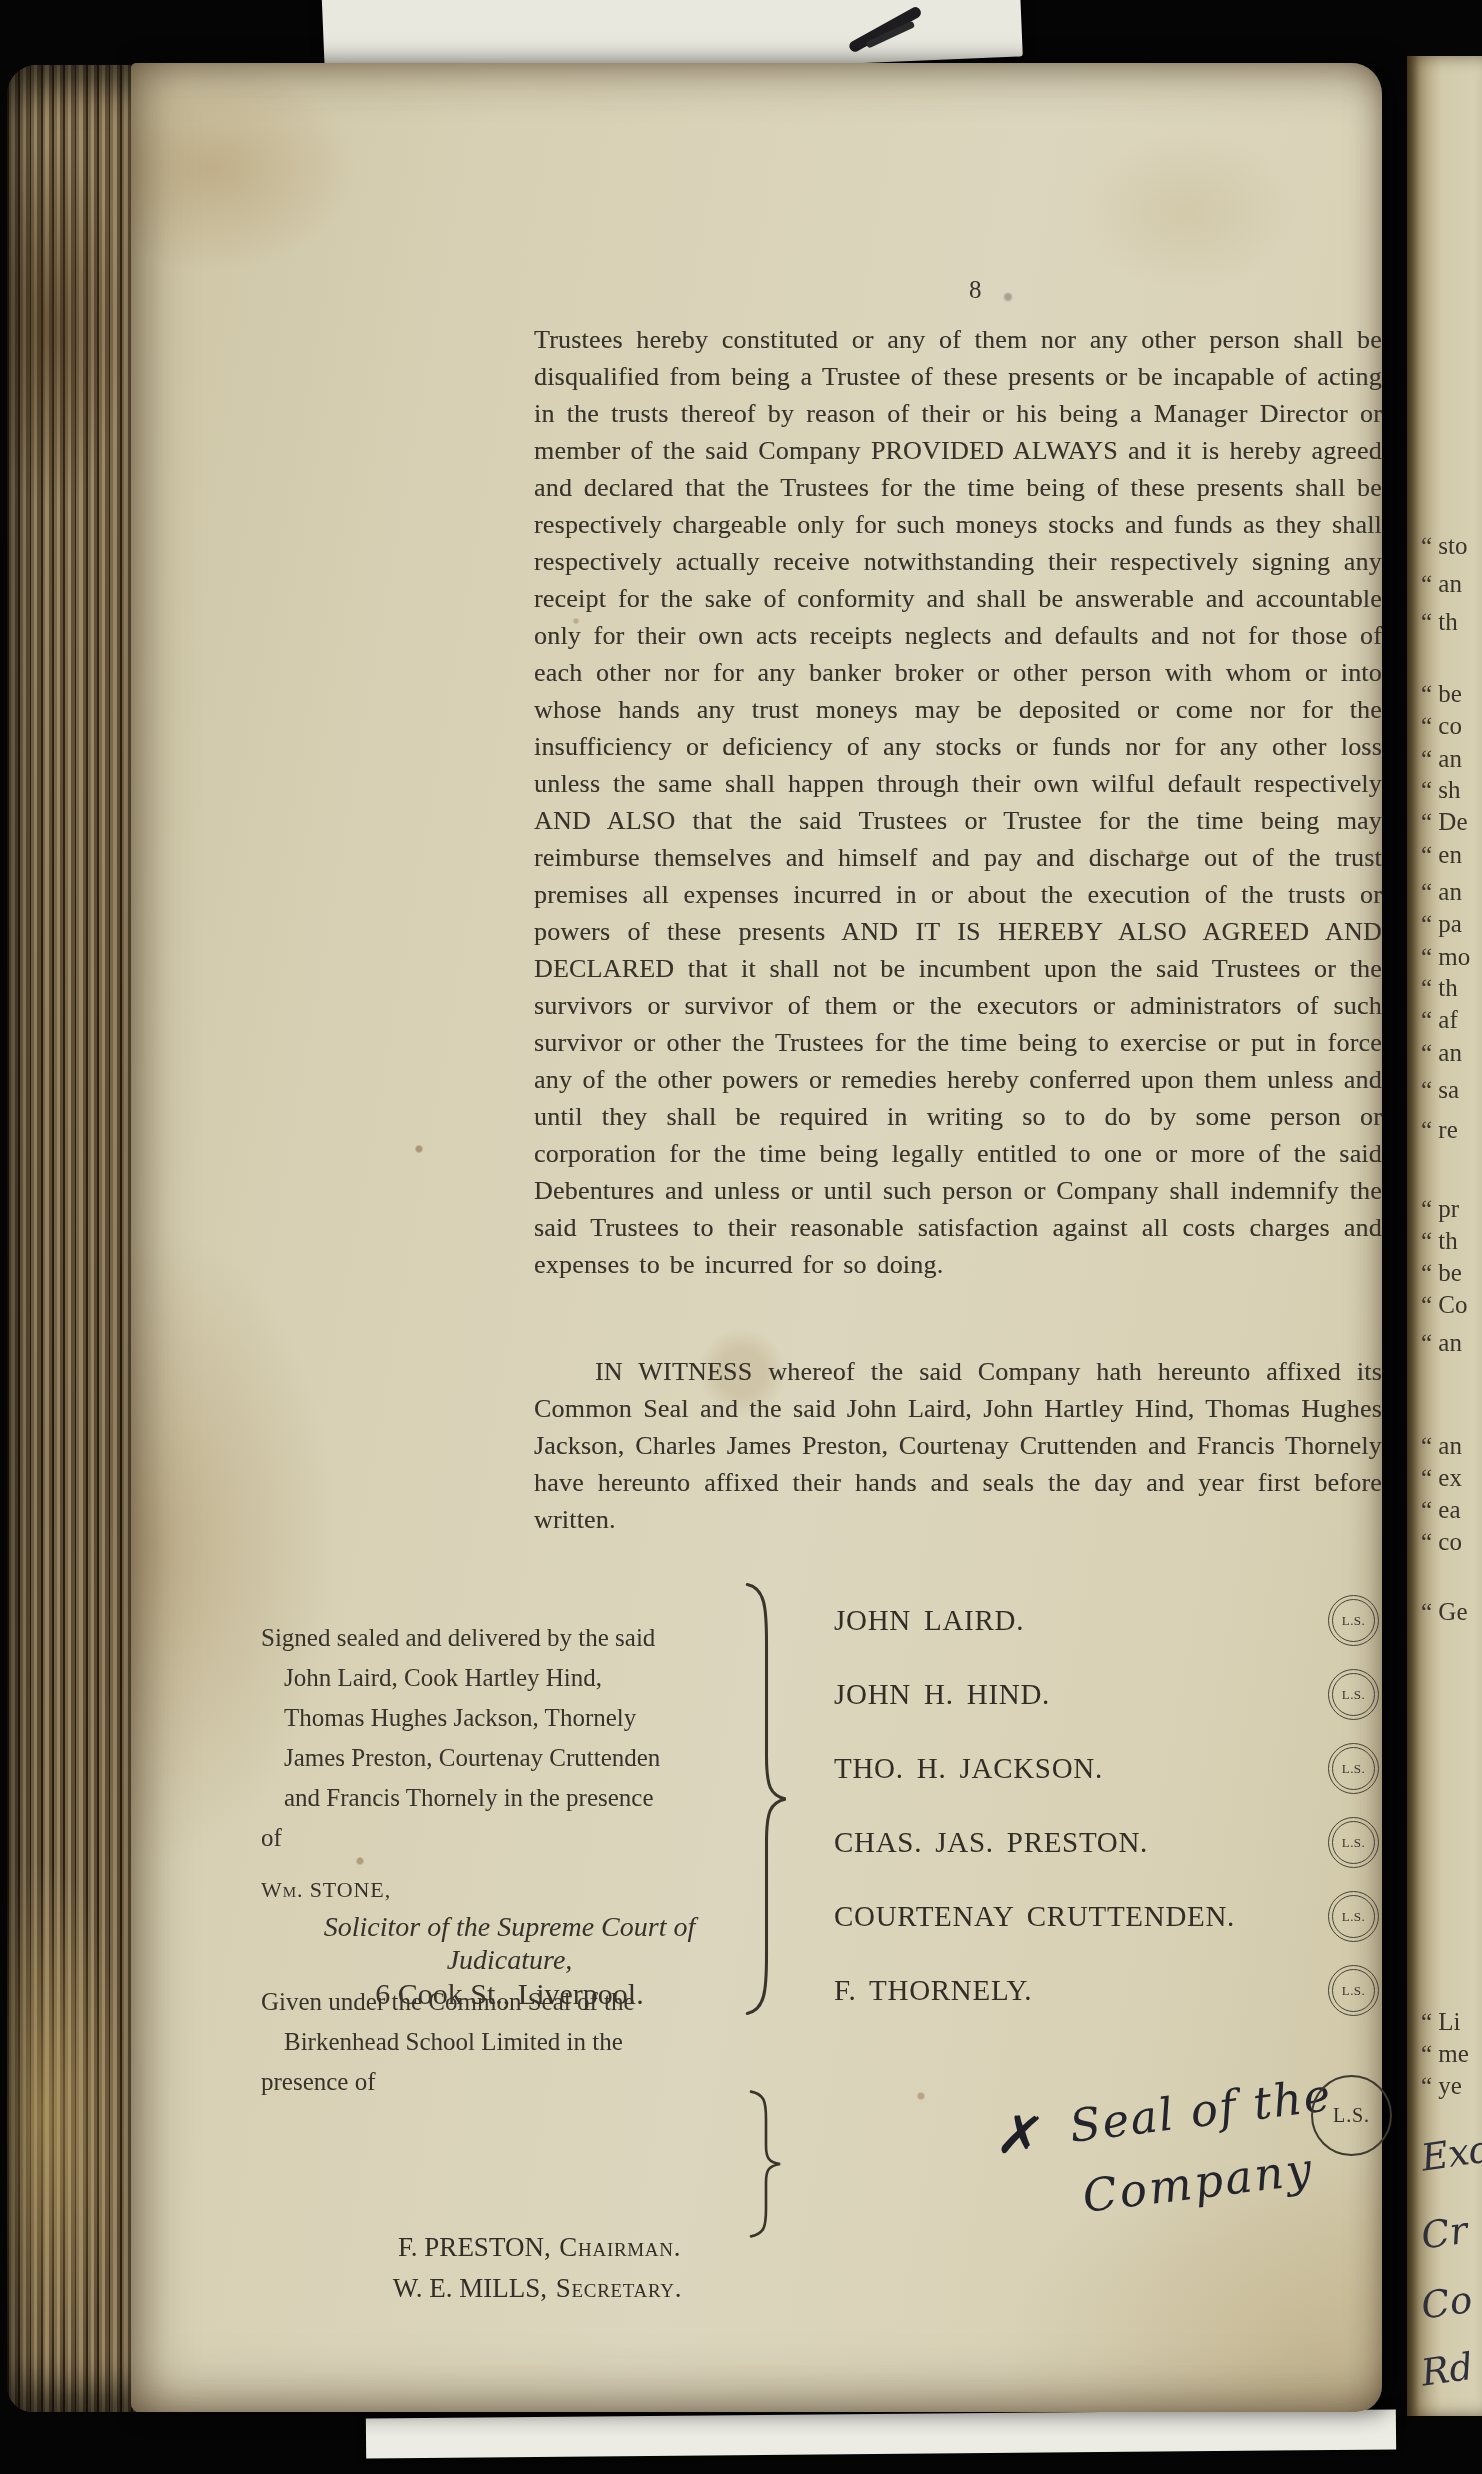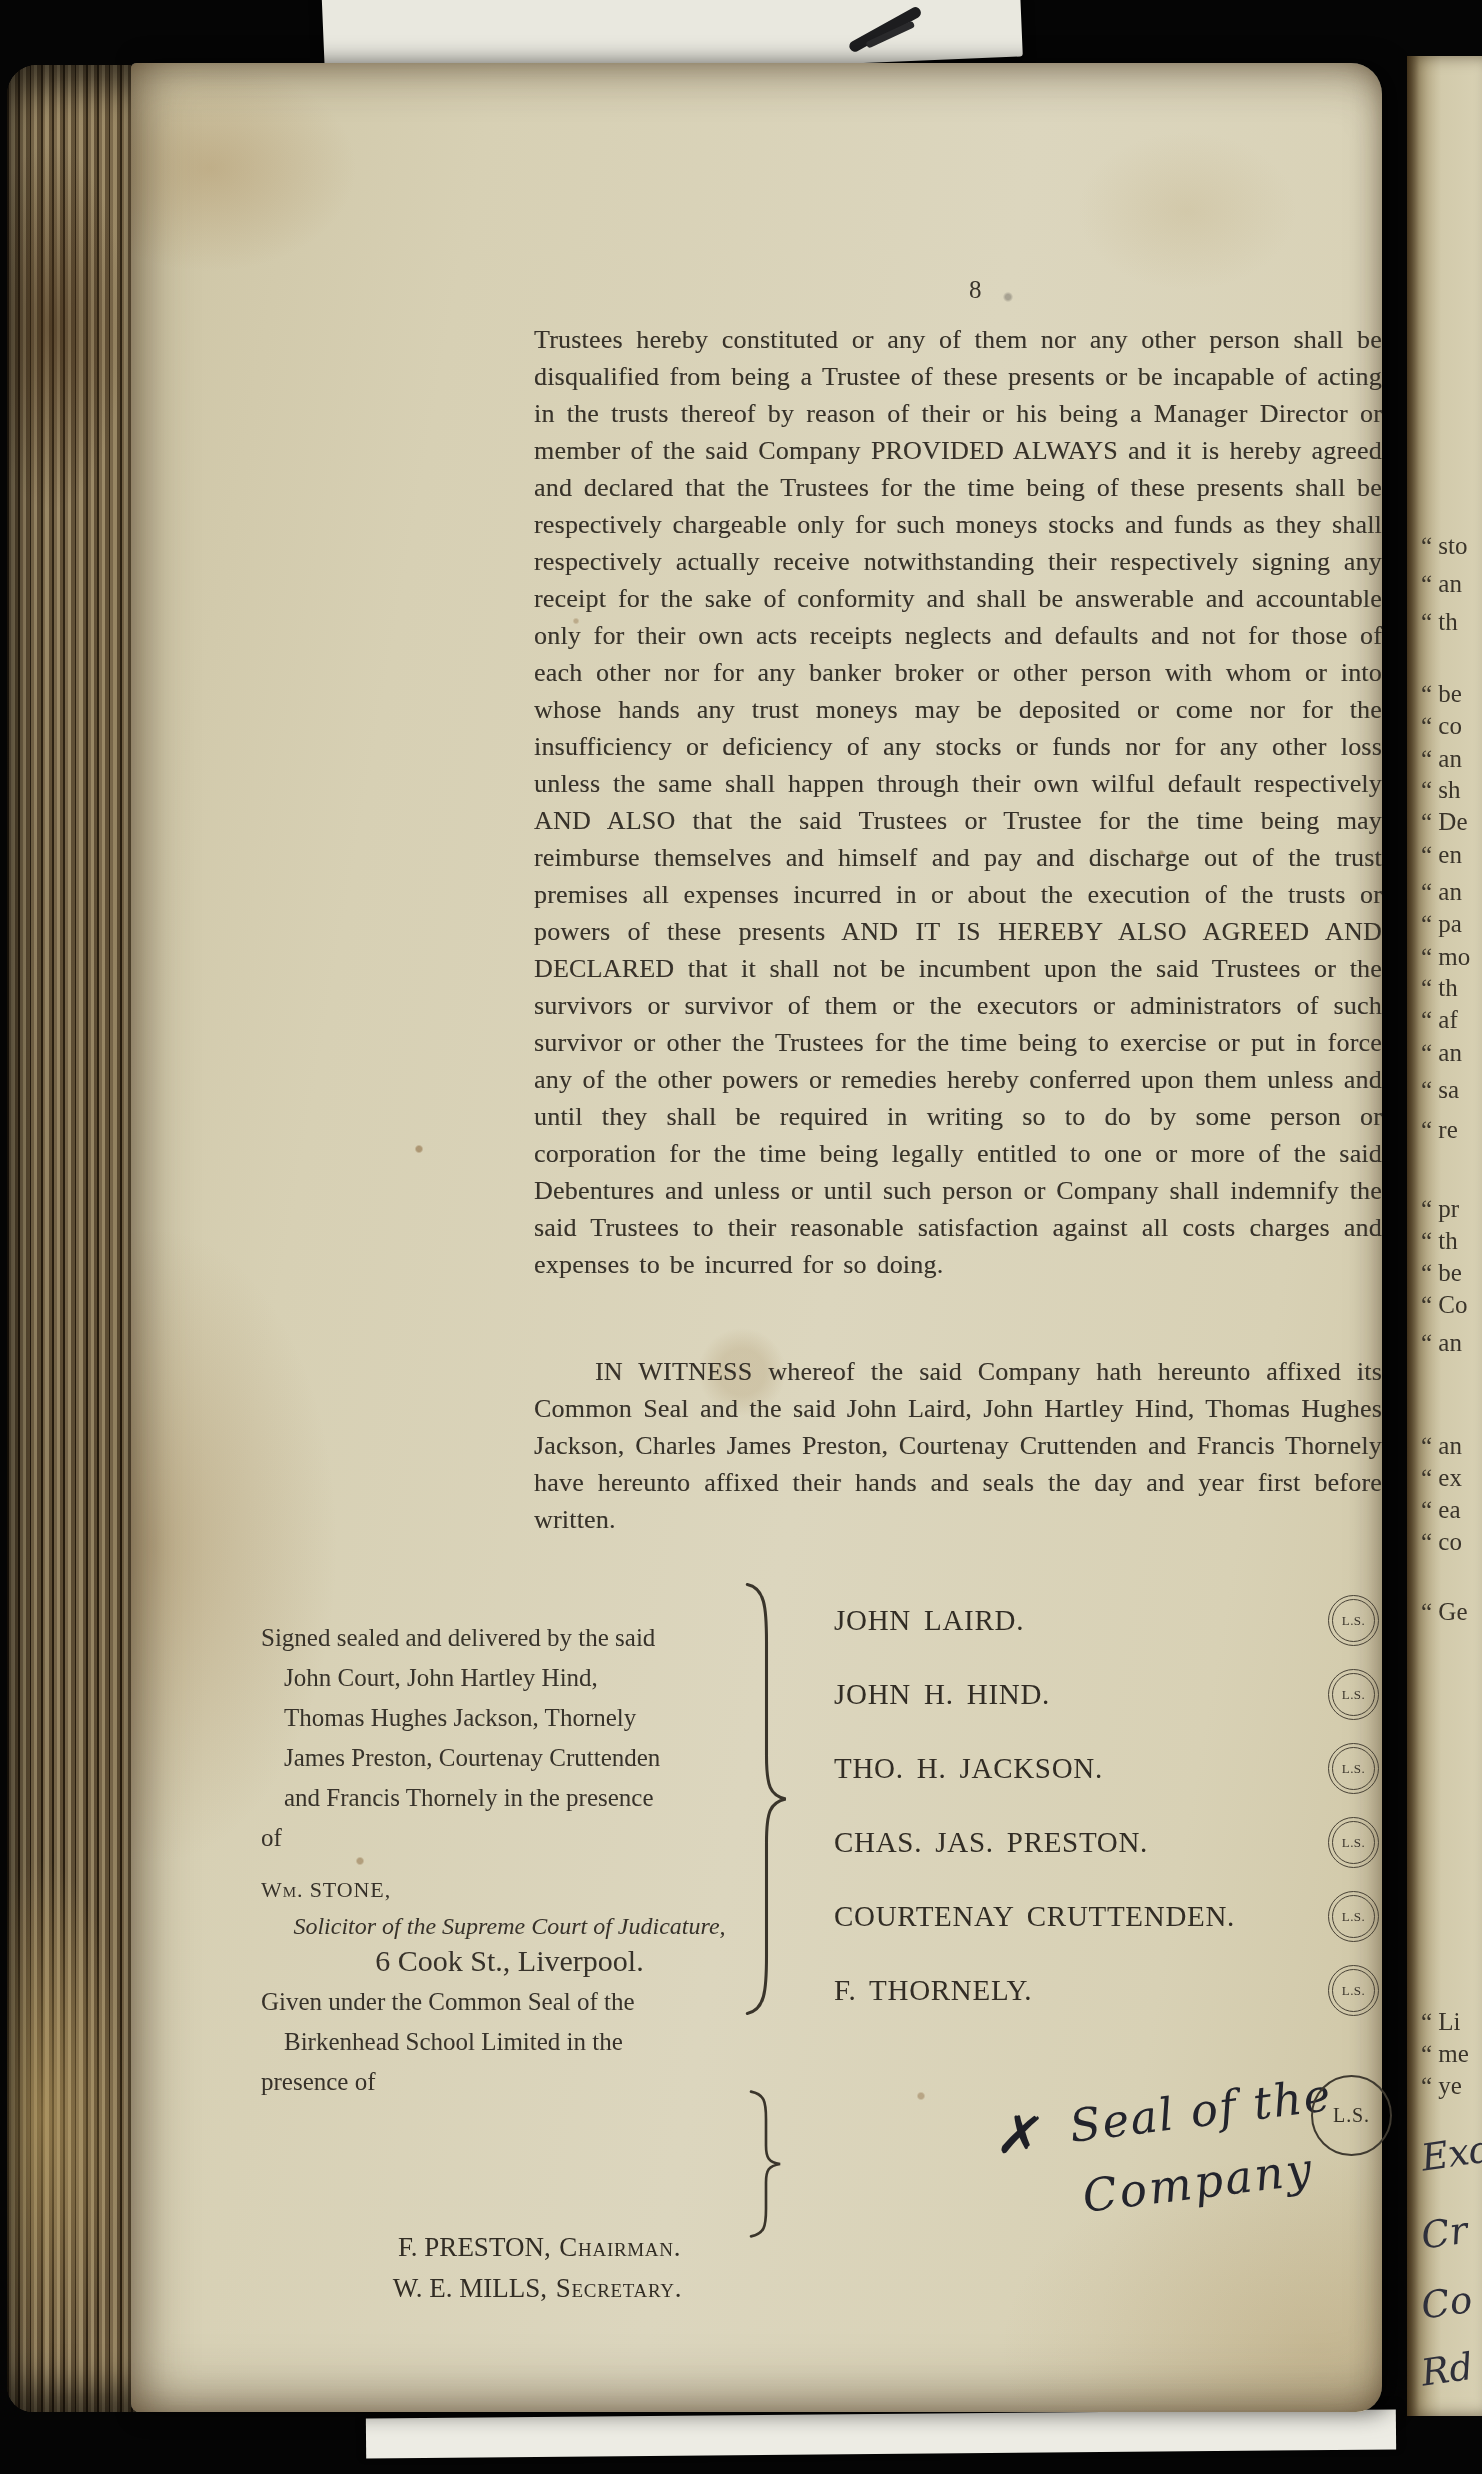--- a/index.html
+++ b/index.html
@@ -55,21 +55,21 @@
         text-shadow:0.3px 0.3px 0.3px rgba(70,60,45,.35);}
   .para1{top:258px;}
   .para2{top:1290px;text-indent:61px;}
 
   
   .att-block{position:absolute;left:130px;top:1555px;width:497px;font-size:25px;line-height:40px;
              color:#37322a;}
   .att-line{white-space:nowrap;}
   .att-line.indent{padding-left:23px;}
   .witness-name{margin-top:12.2px;text-align:left;font-variant:small-caps;letter-spacing:0.9px;font-size:22px;}
-  .witness-title{text-align:center;font-style:italic;font-size:24px;line-height:33px;font-family:Liberation Serif, serif;}
+  .witness-title{text-align:center;font-style:italic;font-size:28px;line-height:33px;font-family:Liberation Serif, serif;}
   .witness-address{text-align:center;font-size:30px;line-height:35px;}
 
   .brace-att{position:absolute;left:611px;top:1518px;width:49px;height:436px;}
   .brace-seal{position:absolute;left:616px;top:2026px;width:38px;height:150px;}
   .brace-att svg,.brace-seal svg{width:100%;height:100%;}
 
   
   .sig-col{position:absolute;left:703px;top:1532px;width:545px;display:flex;flex-direction:column;gap:23px;}
   .sig-row{height:51px;display:flex;align-items:center;justify-content:space-between;}
   .sig-name{font-size:29px;letter-spacing:0.7px;color:#322d25;word-spacing:5.2px;text-align:right;}
@@ -116,21 +116,21 @@
 
   <div class="page">
 
     <div class="page-number">8</div>
 
     <p class="para para1">Trustees hereby constituted or any of them nor any other person shall be disqualified from being a Trustee of these presents or be incapable of acting in the trusts thereof by reason of their or his being a Manager Director or member of the said Company PROVIDED ALWAYS and it is hereby agreed and declared that the Trustees for the time being of these presents shall be respectively chargeable only for such moneys stocks and funds as they shall respectively actually receive notwithstanding their respectively signing any receipt for the sake of conformity and shall be answerable and accountable only for their own acts receipts neglects and defaults and not for those of each other nor for any banker broker or other person with whom or into whose hands any trust moneys may be deposited or come nor for the insufficiency or deficiency of any stocks or funds nor for any other loss unless the same shall happen through their own wilful default respectively AND ALSO that the said Trustees or Trustee for the time being may reimburse themselves and himself and pay and discharge out of the trust premises all expenses incurred in or about the execution of the trusts or powers of these presents AND IT IS HEREBY ALSO AGREED AND DECLARED that it shall not be incumbent upon the said Trustees or the survivors or survivor of them or the executors or administrators of such survivor or other the Trustees for the time being to exercise or put in force any of the other powers or remedies hereby conferred upon them unless and until they shall be required in writing so to do by some person or corporation for the time being legally entitled to one or more of the said Debentures and unless or until such person or Company shall indemnify the said Trustees to their reasonable satisfaction against all costs charges and expenses to be incurred for so doing.</p>
     <p class="para para2">IN WITNESS whereof the said Company hath hereunto affixed its Common Seal and the said John Laird, John Hartley Hind, Thomas Hughes Jackson, Charles James Preston, Courtenay Cruttenden and Francis Thornely have hereunto affixed their hands and seals the day and year first before written.</p>
 
     <div class="att-block">
       <div class="att-line">Signed sealed and delivered by the said</div>
-      <div class="att-line indent">John Court, John Hartley Hind,</div>
+      <div class="att-line indent">John Laird, Cook Hartley Hind,</div>
       <div class="att-line indent">Thomas Hughes Jackson, Thornely</div>
       <div class="att-line indent">James Preston, Courtenay Cruttenden</div>
       <div class="att-line indent">and Francis Thornely in the presence</div>
       <div class="att-line">of</div>
       <div class="witness-name">Wm. STONE,</div>
       <div class="witness-title">Solicitor of the Supreme Court of Judicature,</div>
       <div class="witness-address">6 Cook St., Liverpool.</div>
     </div>
 
     <div class="brace-att">

